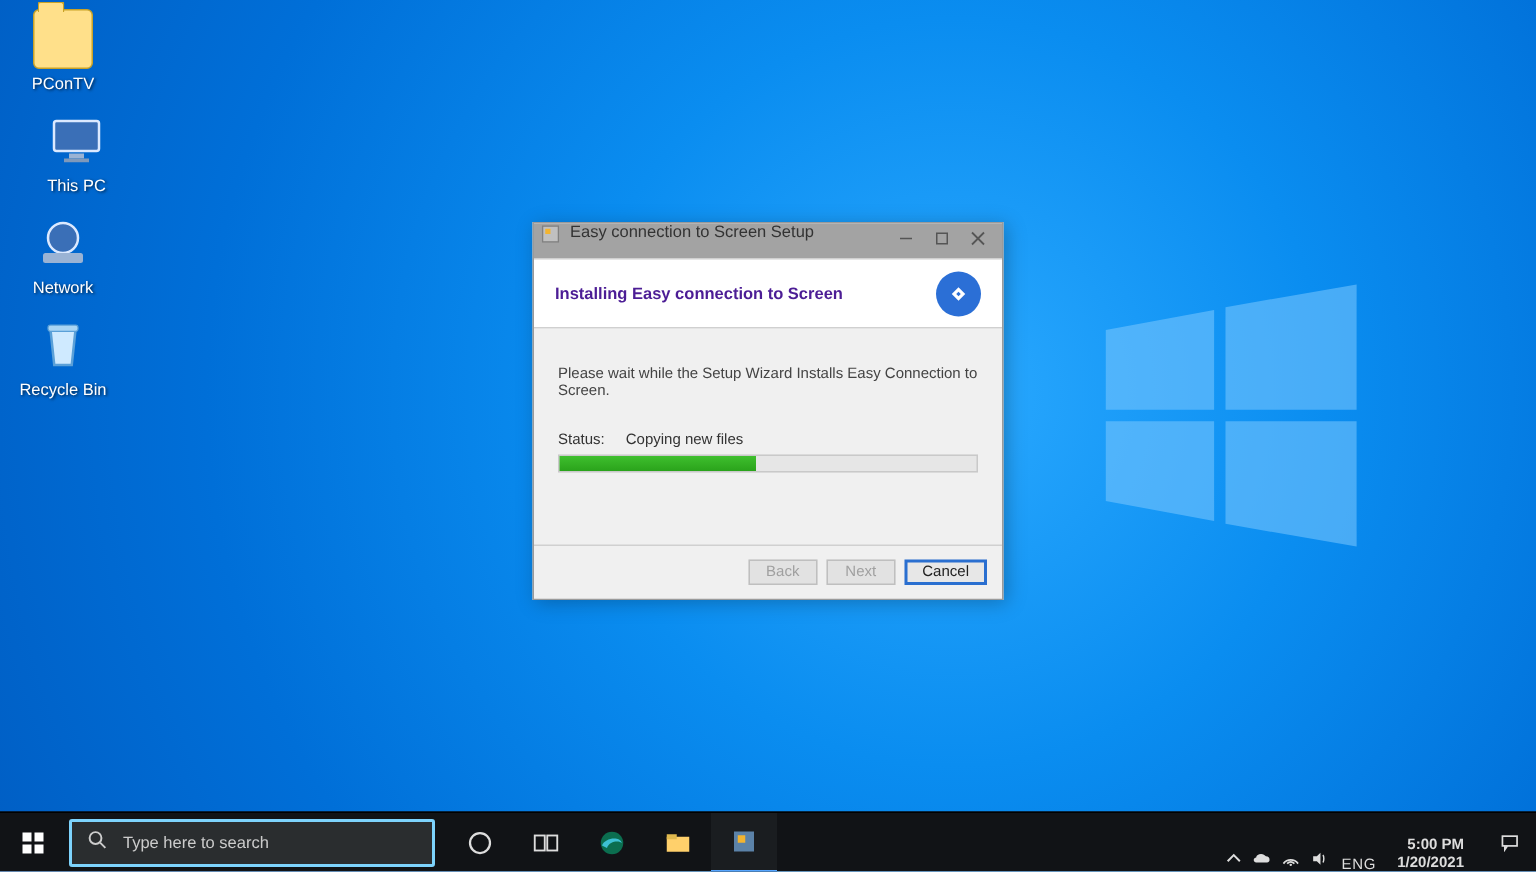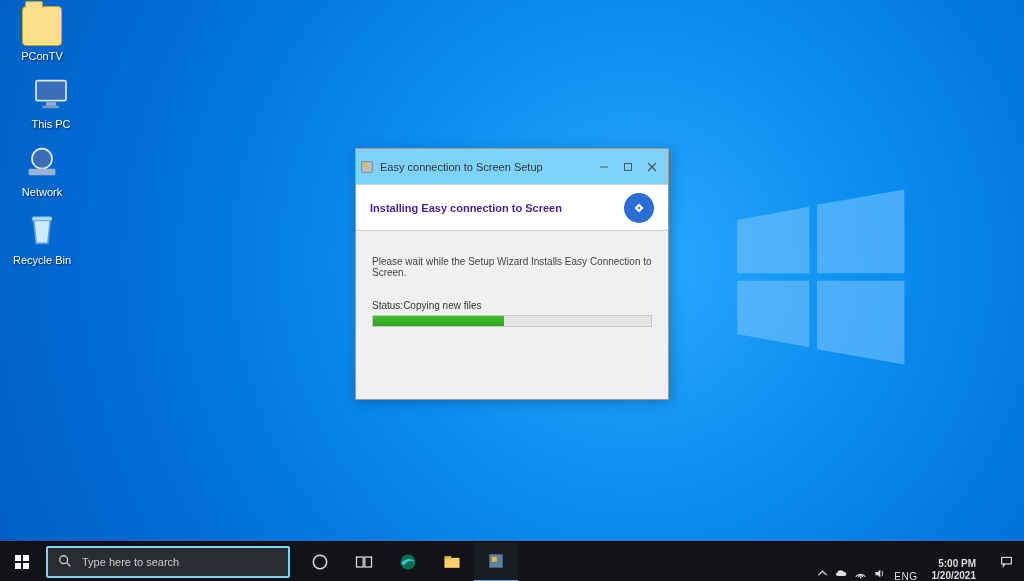--- a/index.html
+++ b/index.html
@@ -29,22 +29,22 @@
     pointer-events: none;
   }
   .winlogo svg { width: 100%; height: 100%; opacity: 0.55; }
 
   
   .installer {
     position: absolute; left: 355px; top: 148px; width: 314px; height: 252px;
     background: #f0f0f0; border: 1px solid #9a9a9a; box-shadow: 2px 2px 12px rgba(0,0,0,0.25);
   }
   .titlebar {
-    height: 36px; background: #7dd3fc; border-bottom: 1px solid #d0d0d0;
-    display: flex; align-items: center; padding: 0 4px; font-size: 11px; color: #333;
+    height: 24px; background: #a3a3a3; border-bottom: 1px solid #d0d0d0;
+    display: flex; padding: 0 4px; font-size: 11px; color: #333;
   }
   .titlebar .ticon { width: 14px; height: 14px; margin-right: 6px; display:flex; align-items:center; justify-content:center;}
   .titlebar .ttext { flex: 1; }
   .titlebar .tbtns { display: flex; gap: 0; }
   .titlebar .tbtn {
     width: 24px; height: 20px; display: flex; align-items: center; justify-content: center;
     color: #555; font-size: 11px;
   }
 
   .headrow {
@@ -53,21 +53,21 @@
   }
   .headrow .htitle { font-size: 11px; font-weight: 700; color: #4c1d95; }
   .headrow .hlogo {
     width: 30px; height: 30px; border-radius: 50%; background: #2b6fd6;
     display: flex; align-items: center; justify-content: center;
   }
   .headrow .hlogo svg { width: 18px; height: 18px; }
 
   .bodyarea { padding: 25px 16px 10px 16px; font-size: 10px; color: #333; }
   .waitline { font-size: 10px; color: #444; margin-bottom: 22px; }
-  .statusrow { display: flex; font-size: 10px; margin-bottom: 4px; }
+  .statusrow { display: flex; gap: 14px; font-size: 10px; margin-bottom: 4px; }
   .statuslbl { font-weight: 400; }
   .progresswrap {
     width: 100%; height: 12px; background: #e6e6e6; border: 1px solid #c9c9c9;
     position: relative;
   }
   .progressfill {
     position: absolute; left: 0; top: 0; bottom: 0; width: 47%;
     background: linear-gradient(to bottom, #3fbf2e 0%, #2aa31b 100%);
   }
 
@@ -206,20 +206,25 @@
       <div class="waitline">Please wait while the Setup Wizard Installs Easy Connection to Screen.</div>
       <div class="statusrow">
         <span class="statuslbl">Status:</span>
         <span>Copying new files</span>
       </div>
       <div class="progresswrap">
         <div class="progressfill" style="width:47%"></div>
       </div>
     </div>
 
+    <div class="footrow">
+      <div class="wbtn disabled">Back</div>
+      <div class="wbtn disabled">Next</div>
+      <div class="wbtn primary">Cancel</div>
+    </div>
   </div>
 </div>
 
 <div class="taskbar">
   <div class="startbtn">
     <svg viewBox="0 0 16 16">
         <g fill="#fff">
           <rect x="1" y="1" width="6" height="6"></rect>
           <rect x="9" y="1" width="6" height="6"></rect>
           <rect x="1" y="9" width="6" height="6"></rect>

